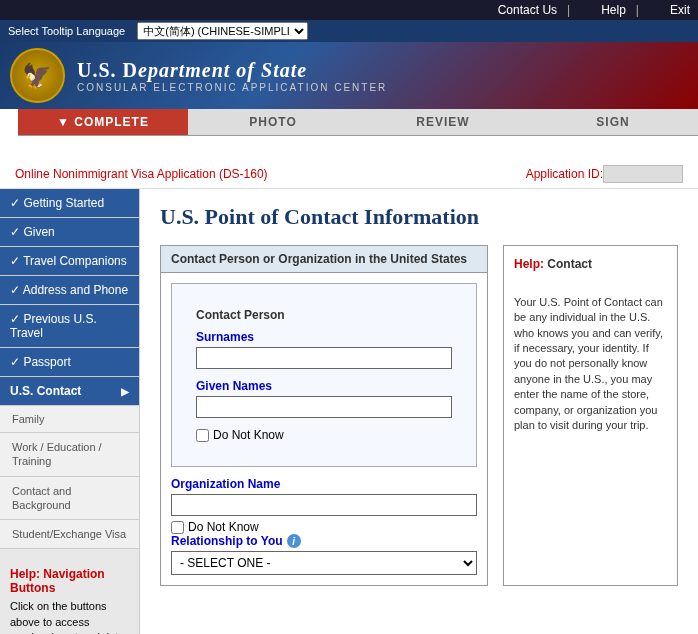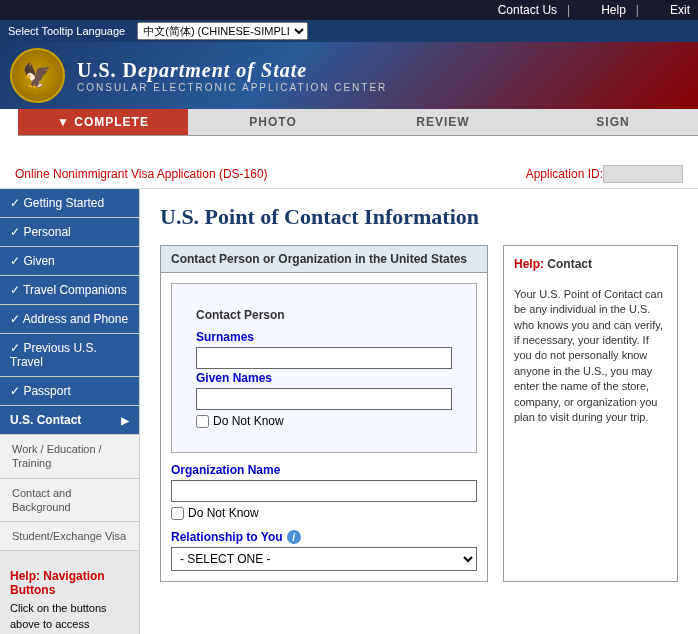--- a/index.html
+++ b/index.html
@@ -206,21 +206,21 @@
       padding: 10px;
     }
 
     .contact-person-box {
       border: 1px solid #aaa;
       padding: 24px;
       margin-bottom: 10px;
       background: #f5f8ff;
     }
 
-    .field-group { margin-bottom: 2px; }
+    .field-group { margin-bottom: 10px; }
     .field-label {
       font-size: 12px;
       color: #00c;
       margin-bottom: 3px;
       font-weight: bold;
     }
     .field-input {
       width: 100%;
       height: 22px;
       border: 1px solid #666;
@@ -233,21 +233,21 @@
       display: flex;
       align-items: center;
       gap: 4px;
       font-size: 12px;
       margin-top: 4px;
     }
 
     .org-group { margin-top: 5px; }
 
     
-    .rel-section { margin-top: 10px; }
+    .rel-section { }
     .rel-label {
       font-size: 12px;
       color: #00c;
       font-weight: bold;
       display: flex;
       align-items: center;
       gap: 4px;
       margin-bottom: 3px;
     }
     .info-icon {
@@ -278,21 +278,21 @@
       flex-shrink: 0;
       border: 1px solid #999;
       background: #fff;
       padding: 10px;
       font-size: 11px;
       line-height: 1.4;
       color: #333;
     }
     .help-panel-title {
       font-size: 12px;
-      margin-bottom: 14px;
+      margin-bottom: 22px;
     }
     .help-panel-title .help-word { color: #c00; font-weight: bold; }
     .help-panel-title .contact-word { font-weight: bold; }
 
     
     .bottom-help {
       padding: 8px 10px 0 10px;
       font-size: 11px;
     }
     .bottom-help .bh-title {
@@ -341,27 +341,27 @@
 <div class="app-bar">
   <div class="app-title">Online Nonimmigrant Visa Application (DS-160)</div>
   <span>Application ID:</span>
   <span class="app-id-box">&nbsp;&nbsp;&nbsp;&nbsp;&nbsp;&nbsp;&nbsp;&nbsp;&nbsp;&nbsp;&nbsp;&nbsp;</span>
 </div>
 
 <div class="main-layout">
 
   <div class="sidebar">
     <div class="sidebar-item completed">Getting Started</div>
-    <div class="sidebar-item completed">Personal</div>
     <div class="sidebar-item completed">Given</div>
     <div class="sidebar-item completed">Travel Companions</div>
     <div class="sidebar-item completed">Address and Phone</div>
     <div class="sidebar-item completed">Previous U.S. Travel</div>
     <div class="sidebar-item completed">Passport</div>
     <div class="sidebar-item active">U.S. Contact</div>
+    <div class="sidebar-item sub">Family</div>
     <div class="sidebar-item sub multiline">Work / Education / Training</div>
     <div class="sidebar-item sub multiline">Contact and Background</div>
     <div class="sidebar-item sub multiline">Student/Exchange Visa</div>
 
     <div class="bottom-help" style="margin-top:10px;">
       <div class="bh-title">
         <span style="color:#c00;">Help:</span>
         <span>Navigation Buttons</span>
       </div>
       <p style="margin-top:4px; font-size:11px; line-height:1.4;">Click on the buttons above to access previously entered data.</p>

